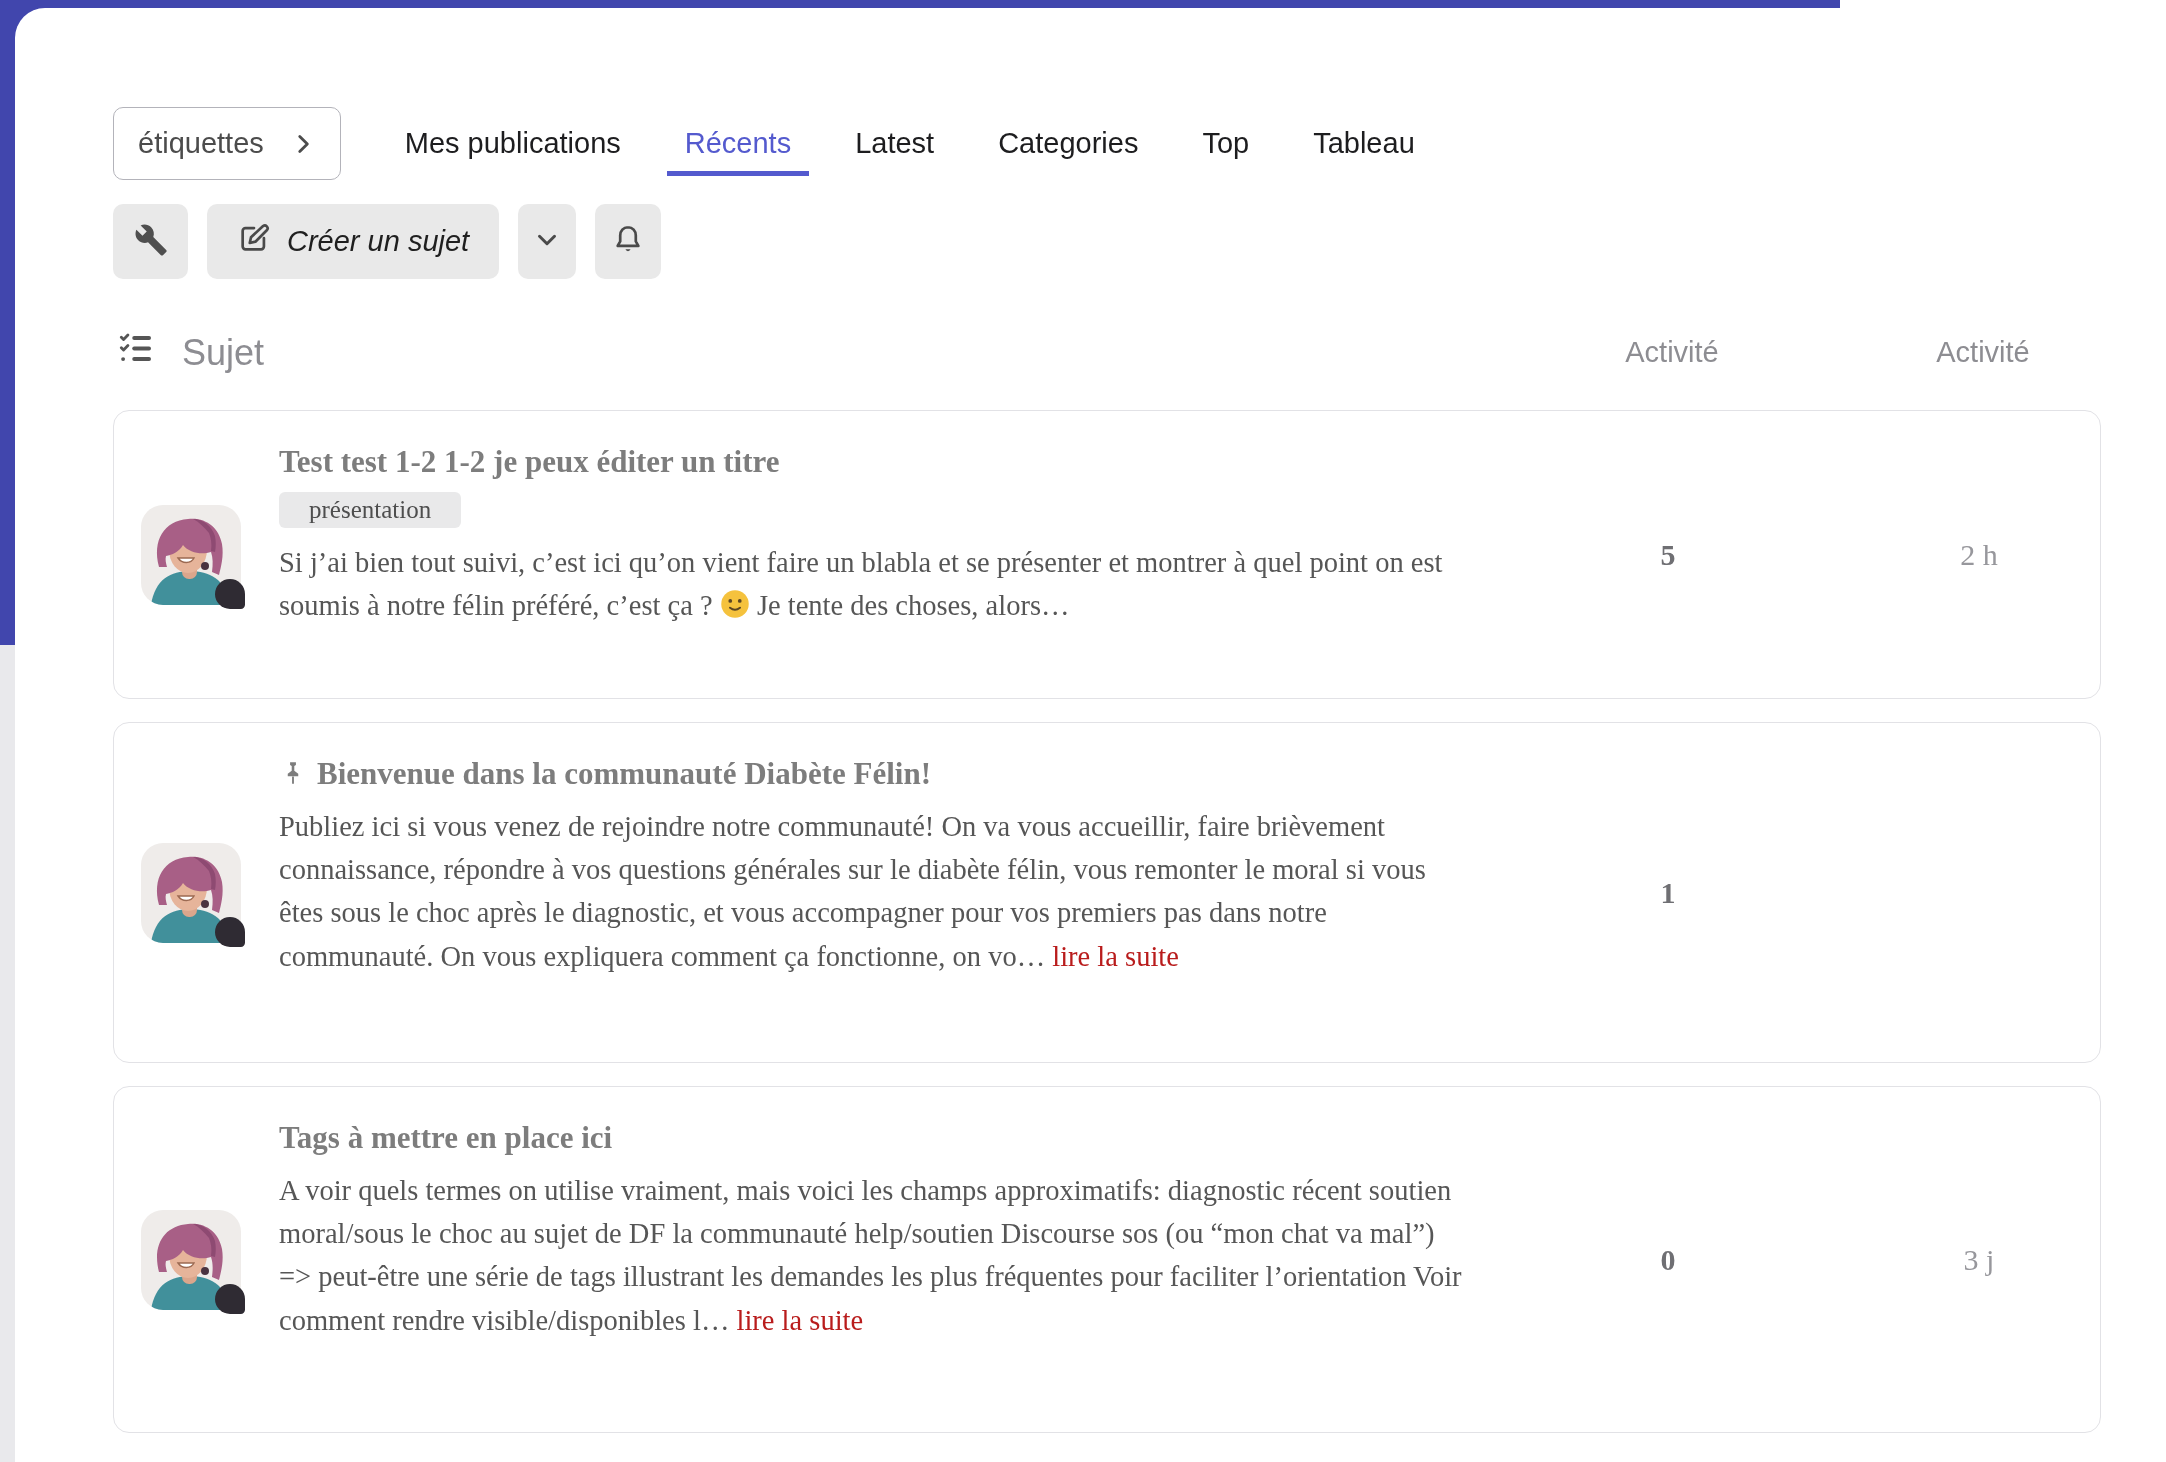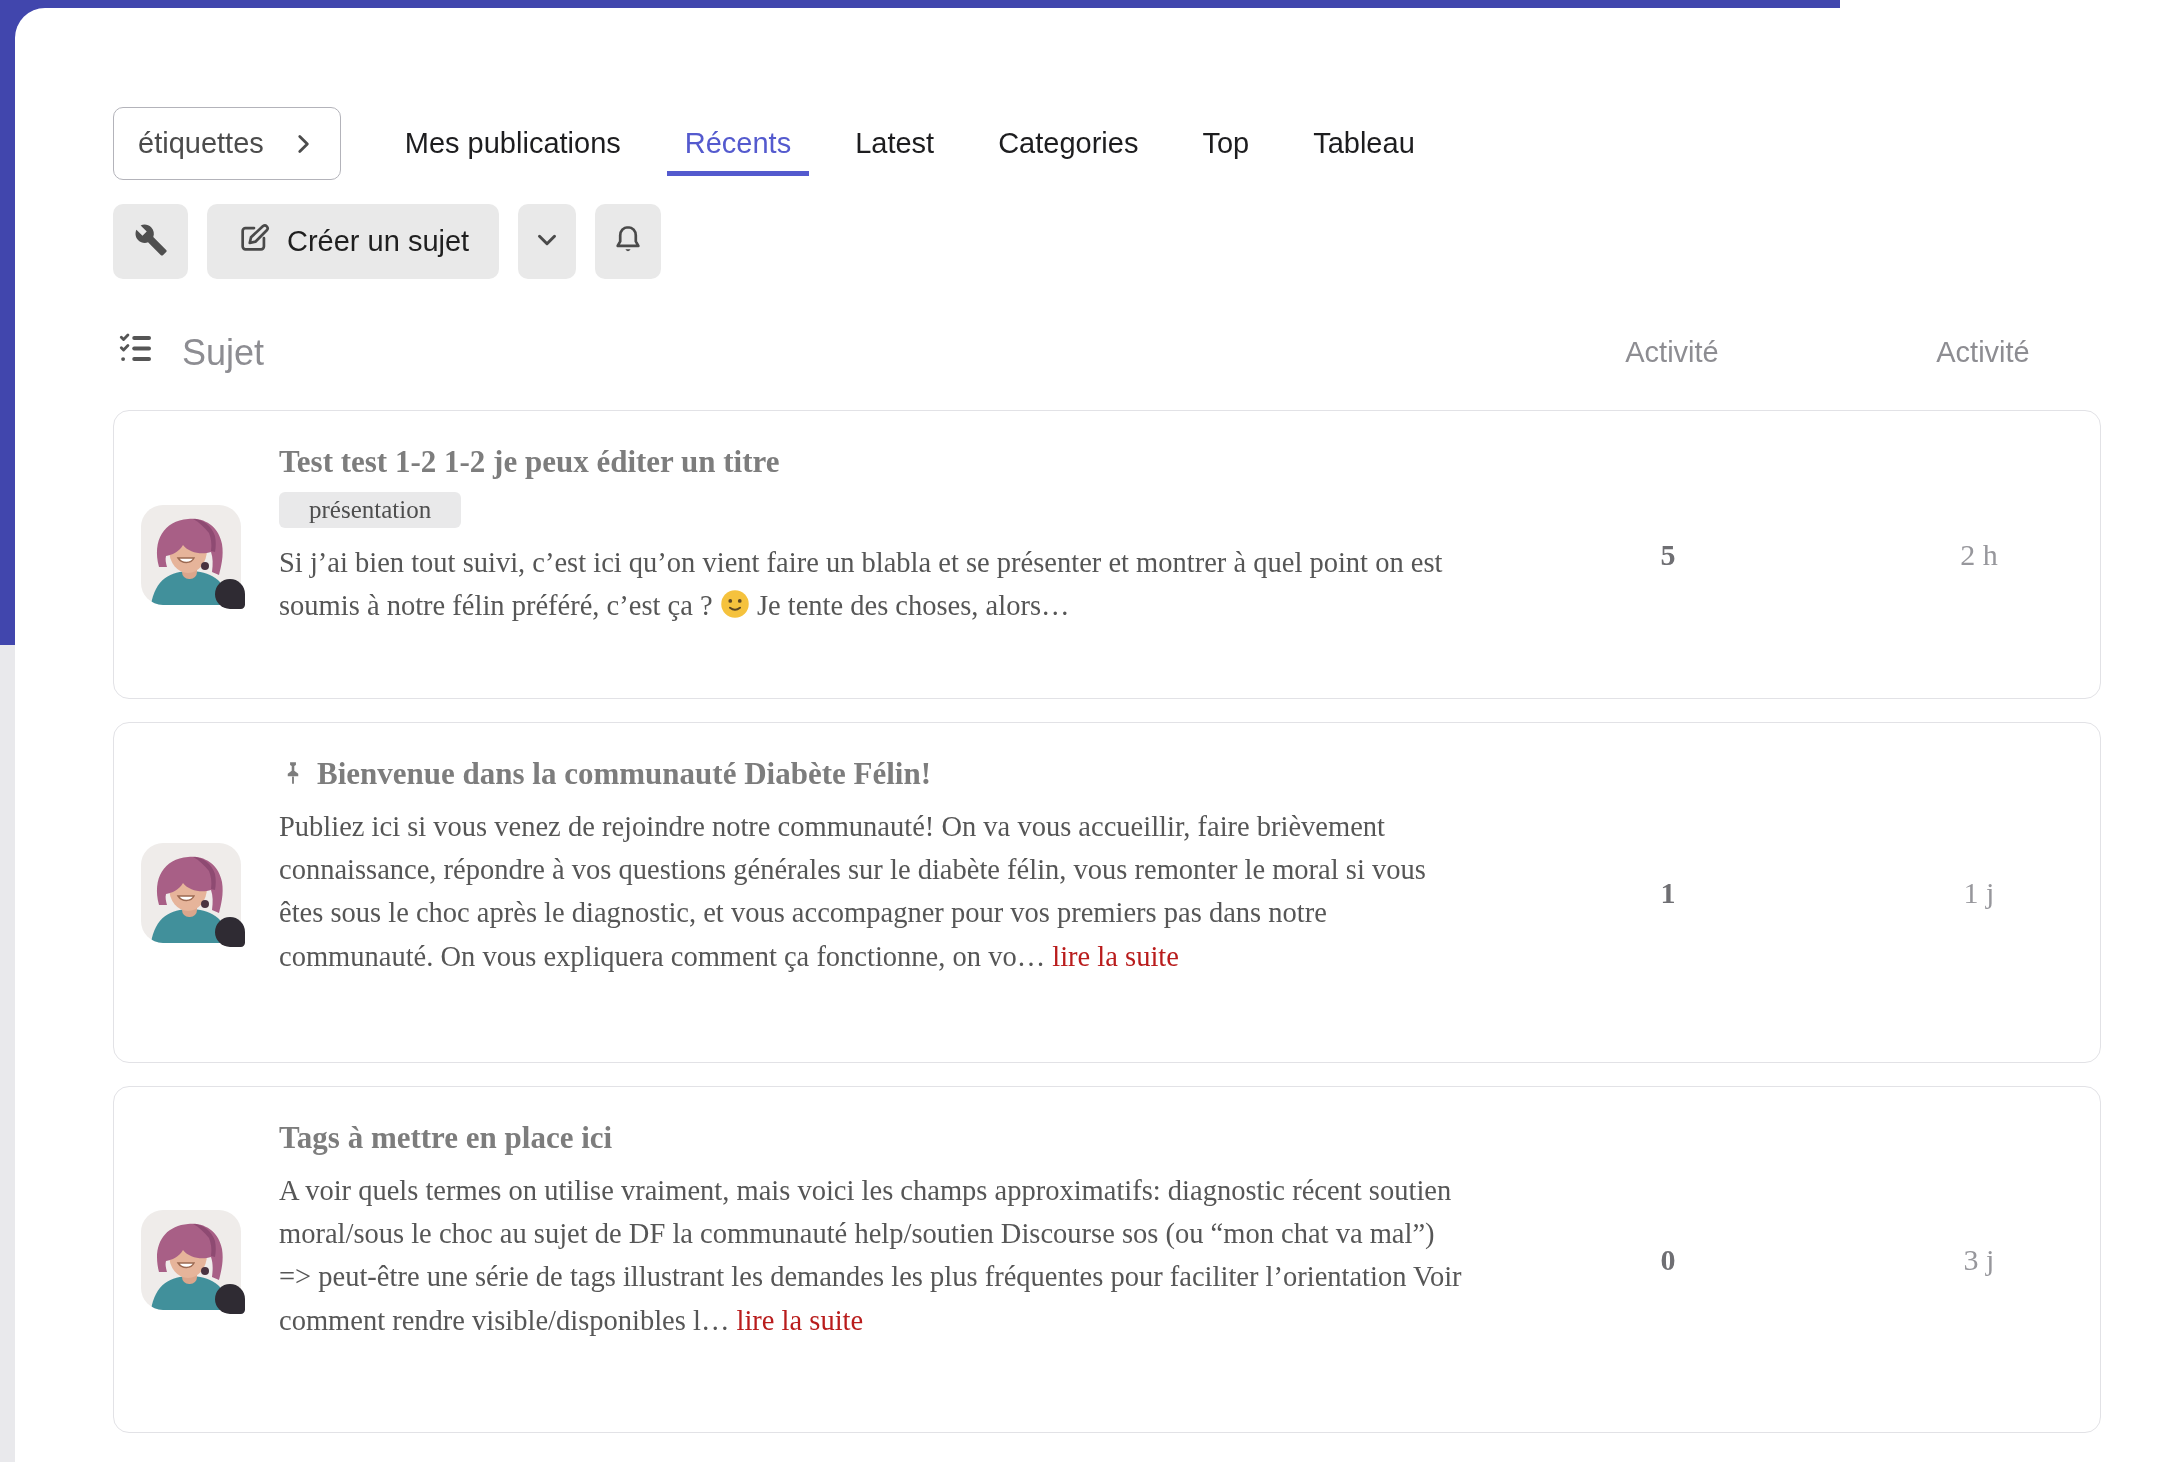--- a/index.html
+++ b/index.html
@@ -20,21 +20,21 @@
   .nav-item.active{color:#545ace;}
   .nav-item.active::after{content:"";position:absolute;left:-18px;right:-18px;bottom:-16px;height:5px;background:#545ace;}
 
   
   .toolbar{position:absolute;left:98px;top:196px;height:75px;display:flex;align-items:stretch;gap:19px;}
   .tool-btn{background:#e9e9e9;border:none;border-radius:10px;display:flex;align-items:center;justify-content:center;
     cursor:pointer;color:#1f1f1f;}
   .tool-btn.icon-only{width:75px;}
   .tool-btn.narrow{width:58px;}
   .tool-btn.bell{width:66px;}
-  .tool-btn.create{padding:0 30px;gap:16px;font-size:29px;}
+  .tool-btn.create{padding:0 30px;gap:16px;font-size:29px;font-style:italic;}
 
   
   .list-header{position:absolute;left:103px;top:322px;height:45px;display:flex;align-items:center;gap:28px;color:#8d8d92;font-size:36px;}
   .hdr-replies{position:absolute;left:1512px;top:322px;width:290px;height:45px;line-height:45px;text-align:center;color:#8d8d92;font-size:29px;}
   .hdr-activity{position:absolute;left:1818px;top:322px;width:300px;height:45px;line-height:45px;text-align:center;color:#8d8d92;font-size:29px;}
 
   
   .card{position:absolute;left:98px;width:1986px;background:#fff;border:1px solid #e2e2e6;border-radius:16px;cursor:pointer;font-family:Liberation Serif, serif;}
   .card1{top:402px;height:287px;}
   .card2{top:714px;height:339px;}
@@ -192,21 +192,20 @@
                 <rect x="11.2" y="14" width="1.6" height="6.5" rx="0.8"></rect>
               </svg>
           </span>
           <span>Bienvenue dans la communauté Diabète Félin!</span>
         </div>
         <div class="excerpt">
           <span>Publiez ici si vous venez de rejoindre notre communauté! On va vous accueillir, faire brièvement connaissance, répondre à vos questions générales sur le diabète félin, vous remonter le moral si vous êtes sous le choc après le diagnostic, et vous accompagner pour vos premiers pas dans notre communauté. On vous expliquera comment ça fonctionne, on vo… </span><span class="read-more">lire la suite</span>
         </div>
       </div>
       <div class="replies-cell">1</div>
-      <div class="activity-cell">1 j</div>
     </div>
 
     <div class="card card3">
       <div class="avatar-wrap">
         <span class="avatar">
           <svg width="100" height="100" viewBox="0 0 100 100">
               <rect width="100" height="100" fill="#efecea"></rect>
               <path d="M10 100c4-26 20-34 39-34s36 8 40 34z" fill="#41909b"></path>
               <rect x="41" y="56" width="15" height="18" rx="7" fill="#dba68c"></rect>
               <ellipse cx="47" cy="45" rx="19" ry="23" fill="#e6b49a"></ellipse>

